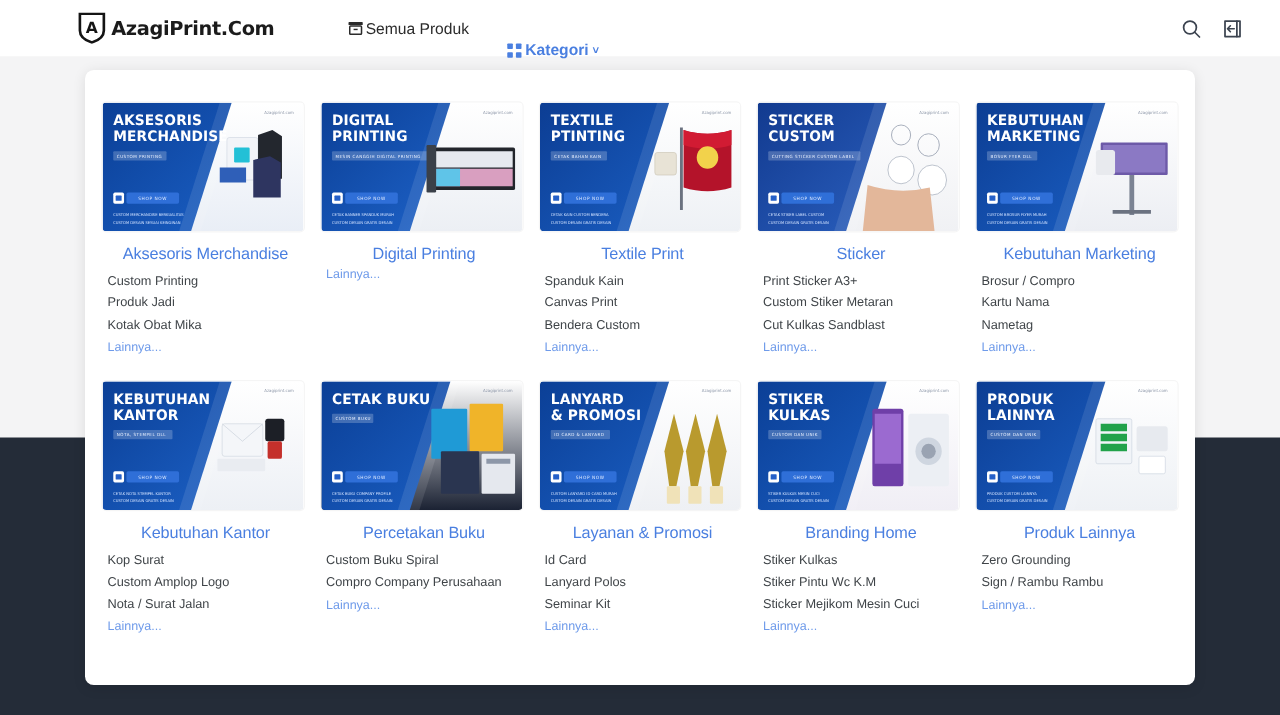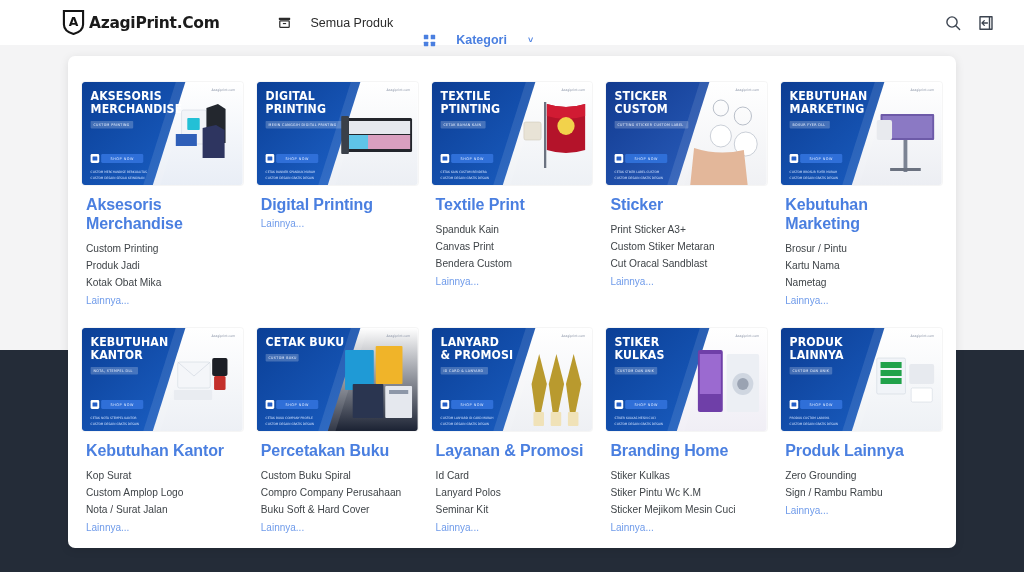--- a/index.html
+++ b/index.html
@@ -27,21 +27,21 @@
   .brand { display: flex; align-items: center; gap: 4px; }
   .brand-shield {
     width: 23px; height: 25px; flex: 0 0 auto;
   }
   .brand-text {
     font-size: 15.5px; font-weight: 700; color: #1b1b1b;
     letter-spacing: -0.3px; font-family: "DejaVu Sans", sans-serif;
   }
   .nav { display: flex; align-items: center; gap: 30px; margin-left: 58px; }
   .nav-item {
-    display: flex; align-items: center; gap: 20px;
+    display: flex; align-items: center; gap: 2px;
     font-size: 12.5px; color: #2b2b2b; cursor: pointer;
     white-space: nowrap;
   }
   .nav-item.accent { color: #4a7fe0; font-weight: 600; margin-top: 35px; }
   .nav-ico { width: 13px; height: 13px; display: block; }
   .caret { font-size: 9px; margin-left: 1px; }
   .header-spacer { flex: 1 1 auto; }
   .header-actions { display: flex; align-items: center; gap: 13px; }
   .icon-btn {
     width: 20px; height: 20px; display: flex;
@@ -73,23 +73,24 @@
     width: 100%; height: 103px;
     border-radius: 3px; overflow: hidden;
     position: relative; background: #ffffff;
     display: block;
     cursor: pointer;
     box-shadow: 0 0 0 1px rgba(0,0,0,0.04);
   }
   .banner svg { display: block; width: 100%; height: 100%; }
 
   .cat-title {
-    font-size: 16px; font-weight: 700; color: #4a7fe0;
+    font-size: 13px; font-weight: 400; color: #4a7fe0;
     margin: 10px 0 0 4px; cursor: pointer; line-height: 1.2;
     letter-spacing: -0.1px;
+    text-align: center;
   }
   .sub-list { list-style: none; margin: 7px 0 0 4px; }
   .sub-item {
     font-size: 10.2px; color: #3f4448; line-height: 1.0;
     padding: 3.5px 0; cursor: pointer;
   }
   .more-link {
     font-size: 10px; color: #6f9bea; padding: 3.5px 0;
     margin-left: 4px; cursor: pointer; display: block;
   }
@@ -322,21 +323,21 @@
      <circle cx="120" cy="54" r="11" fill="#ffffff" stroke="#b3bac6" stroke-width="0.7"></circle>
      <circle cx="146" cy="62" r="12" fill="#ffffff" stroke="#b3bac6" stroke-width="0.7"></circle>
      <path d="M92 66 q26 8 52 2 l4 35 h-60 z" fill="#e3b79a"></path>
   </g>
 </svg>
         </div>
      <div class="cat-title">Sticker</div>
      <ul class="sub-list">
           <li class="sub-item">Print Sticker A3+</li>
           <li class="sub-item">Custom Stiker Metaran</li>
-          <li class="sub-item">Cut Oracal Sandblast</li>
+          <li class="sub-item">Cut Kulkas Sandblast</li>
         </ul>
      <a class="more-link">Lainnya...</a>
       </div>
       <div class="cat-card">
         <div class="banner">
 <svg viewBox="0 0 168 103" preserveAspectRatio="none">
   <defs>
     <linearGradient id="g4" x1="0" y1="0" x2="1" y2="1">
       <stop offset="0" stop-color="#0c3d93"></stop>
                 <stop offset="1" stop-color="#1a5ec2"></stop>
@@ -367,21 +368,21 @@
     <rect x="104" y="32" width="56" height="26" rx="1" fill="#6d5aa8"></rect>
      <rect x="106" y="34" width="52" height="22" fill="#8b79c4"></rect>
      <rect x="128" y="58" width="4" height="32" fill="#7b8393"></rect>
      <rect x="114" y="86" width="32" height="3" fill="#6b7280"></rect>
      <rect x="100" y="38" width="16" height="20" rx="2" fill="#e8eaee"></rect>
   </g>
 </svg>
         </div>
      <div class="cat-title">Kebutuhan Marketing</div>
      <ul class="sub-list">
-          <li class="sub-item">Brosur / Pintu</li>
+          <li class="sub-item">Brosur / Compro</li>
           <li class="sub-item">Kartu Nama</li>
           <li class="sub-item">Nametag</li>
         </ul>
      <a class="more-link">Lainnya...</a>
       </div>
       <div class="cat-card">
         <div class="banner">
 <svg viewBox="0 0 168 103" preserveAspectRatio="none">
   <defs>
     <linearGradient id="g5" x1="0" y1="0" x2="1" y2="1">
@@ -462,21 +463,20 @@
      <rect x="100" y="56" width="32" height="34" rx="1" fill="#2a3550"></rect>
      <rect x="134" y="58" width="28" height="32" rx="1" fill="#e5e8ee"></rect>
      <rect x="138" y="62" width="20" height="4" fill="#8d97a8"></rect>
   </g>
 </svg>
         </div>
      <div class="cat-title">Percetakan Buku</div>
      <ul class="sub-list">
           <li class="sub-item">Custom Buku Spiral</li>
           <li class="sub-item">Compro Company Perusahaan</li>
-          <li class="sub-item">Buku Soft &amp; Hard Cover</li>
         </ul>
      <a class="more-link">Lainnya...</a>
       </div>
       <div class="cat-card">
         <div class="banner">
 <svg viewBox="0 0 168 103" preserveAspectRatio="none">
   <defs>
     <linearGradient id="g7" x1="0" y1="0" x2="1" y2="1">
       <stop offset="0" stop-color="#0b3f96"></stop>
                 <stop offset="1" stop-color="#1a5ec2"></stop>

